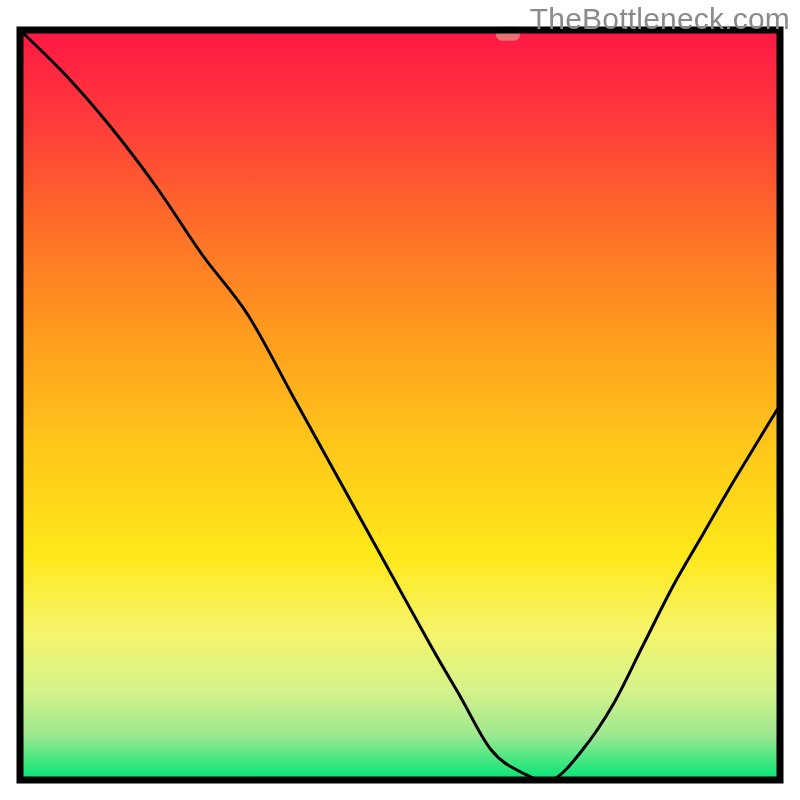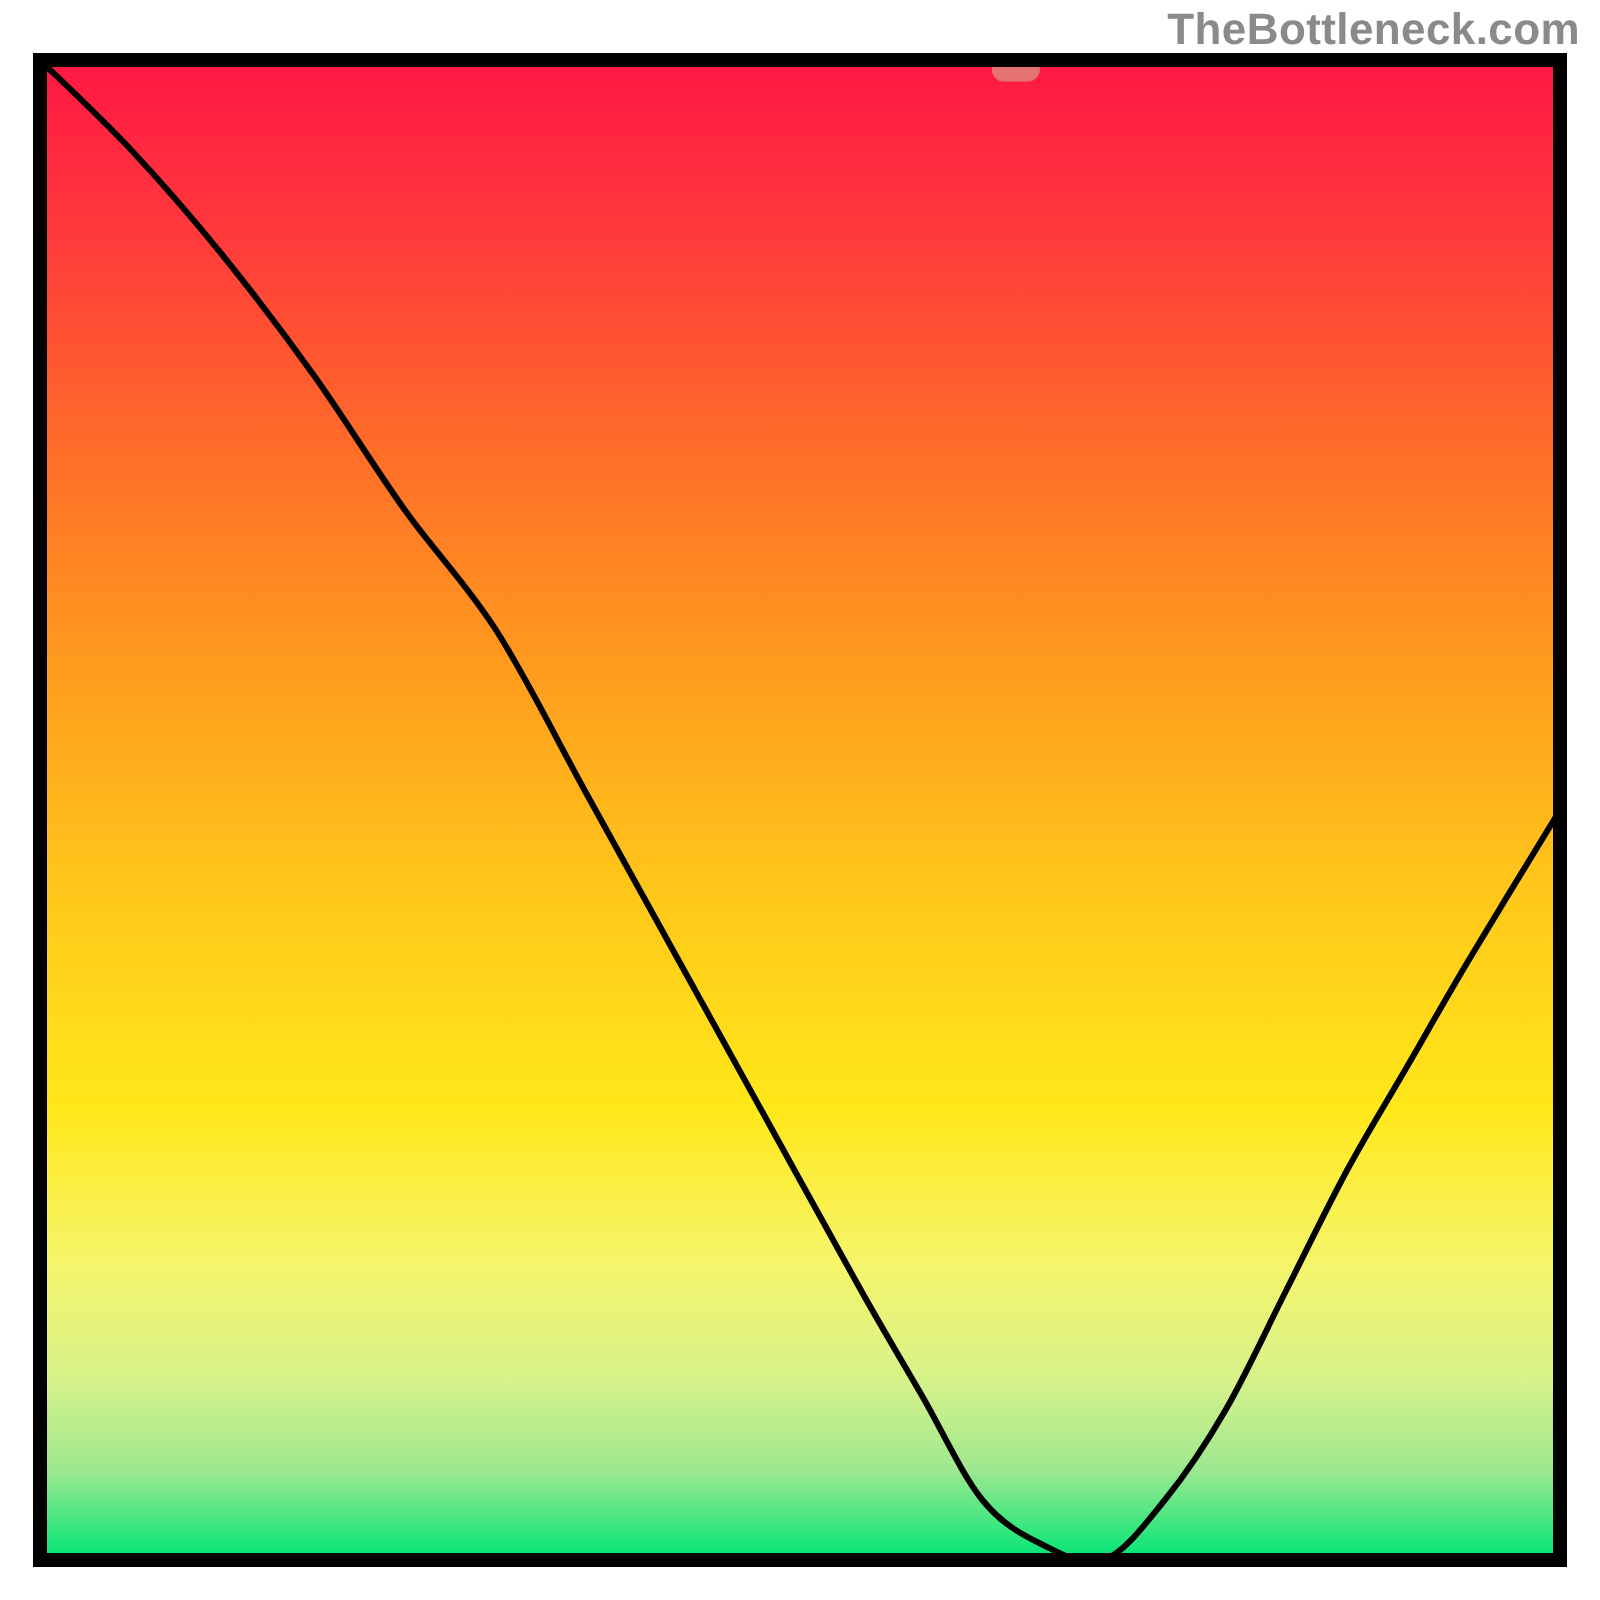--- a/index.html
+++ b/index.html
@@ -12,22 +12,22 @@
   }
   .container {
     position: relative;
     width: 800px;
     height: 800px;
   }
   .watermark {
     position: absolute;
     top: 2px;
     right: 10px;
-    font-size: 22px;
-    font-weight: 700;
+    font-size: 30px;
+    font-weight: 400;
     color: #8a8a8a;
     letter-spacing: 0.2px;
     z-index: 10;
   }
   svg.plot {
     position: absolute;
     top: 0;
     left: 0;
   }
 </style>

